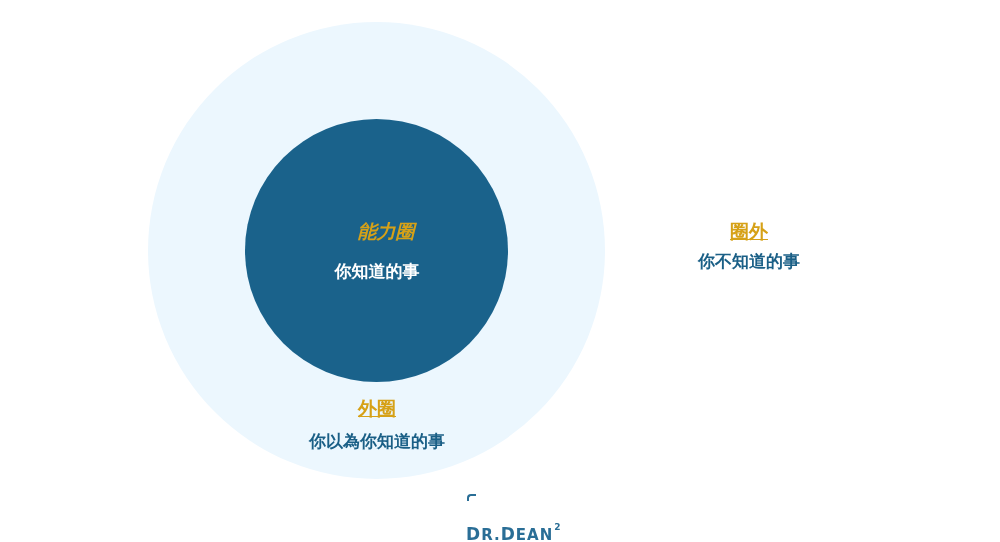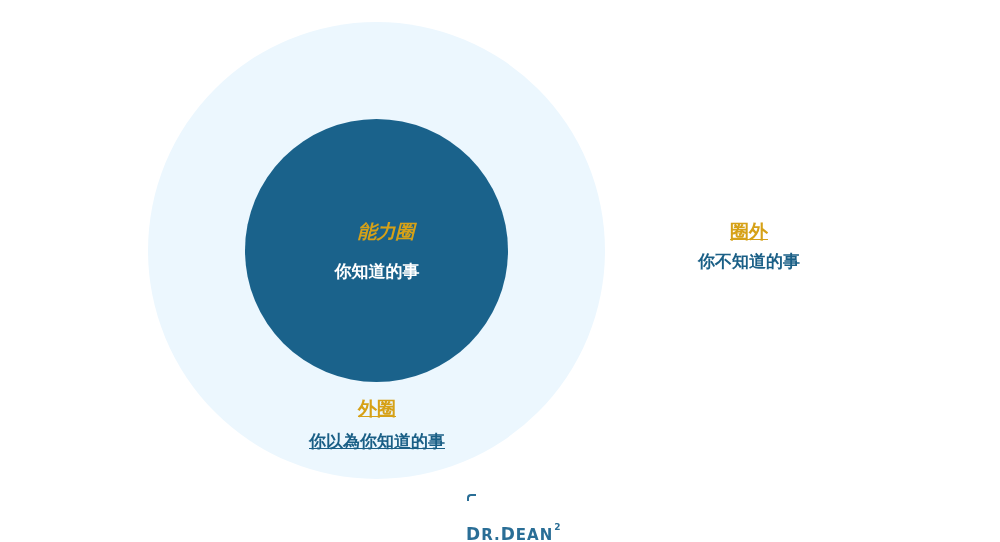--- a/index.html
+++ b/index.html
@@ -23,21 +23,21 @@
 </head>
 <body>
 
 <div class="outer-circle"></div>
 <div class="inner-circle"></div>
 
 <div class="label title" style="left:386px; top:219px;font-style:italic;">能力圈</div>
 <div class="label sub-light" style="left:377px; top:260px;">你知道的事</div>
 
 <div class="label title" style="left:377px; top:396px;text-decoration:underline;">外圈</div>
-<div class="label sub-dark" style="left:377px; top:430px;text-decoration:underline;">你以為你知道的事</div>
+<div class="label sub-dark" style="left:377px; top:430px;">你以為你知道的事</div>
 
 <div class="label title" style="left:749px; top:219px;text-decoration:underline;">圈外</div>
 <div class="label sub-dark" style="left:749px; top:250px;">你不知道的事</div>
 
 <div class="logo-mark"></div>
 <div class="logo">
   <span class="cap">D</span><span>R.</span><span class="cap">D</span><span>EAN</span><sup>2</sup>
 </div>
 
 </body></html>

